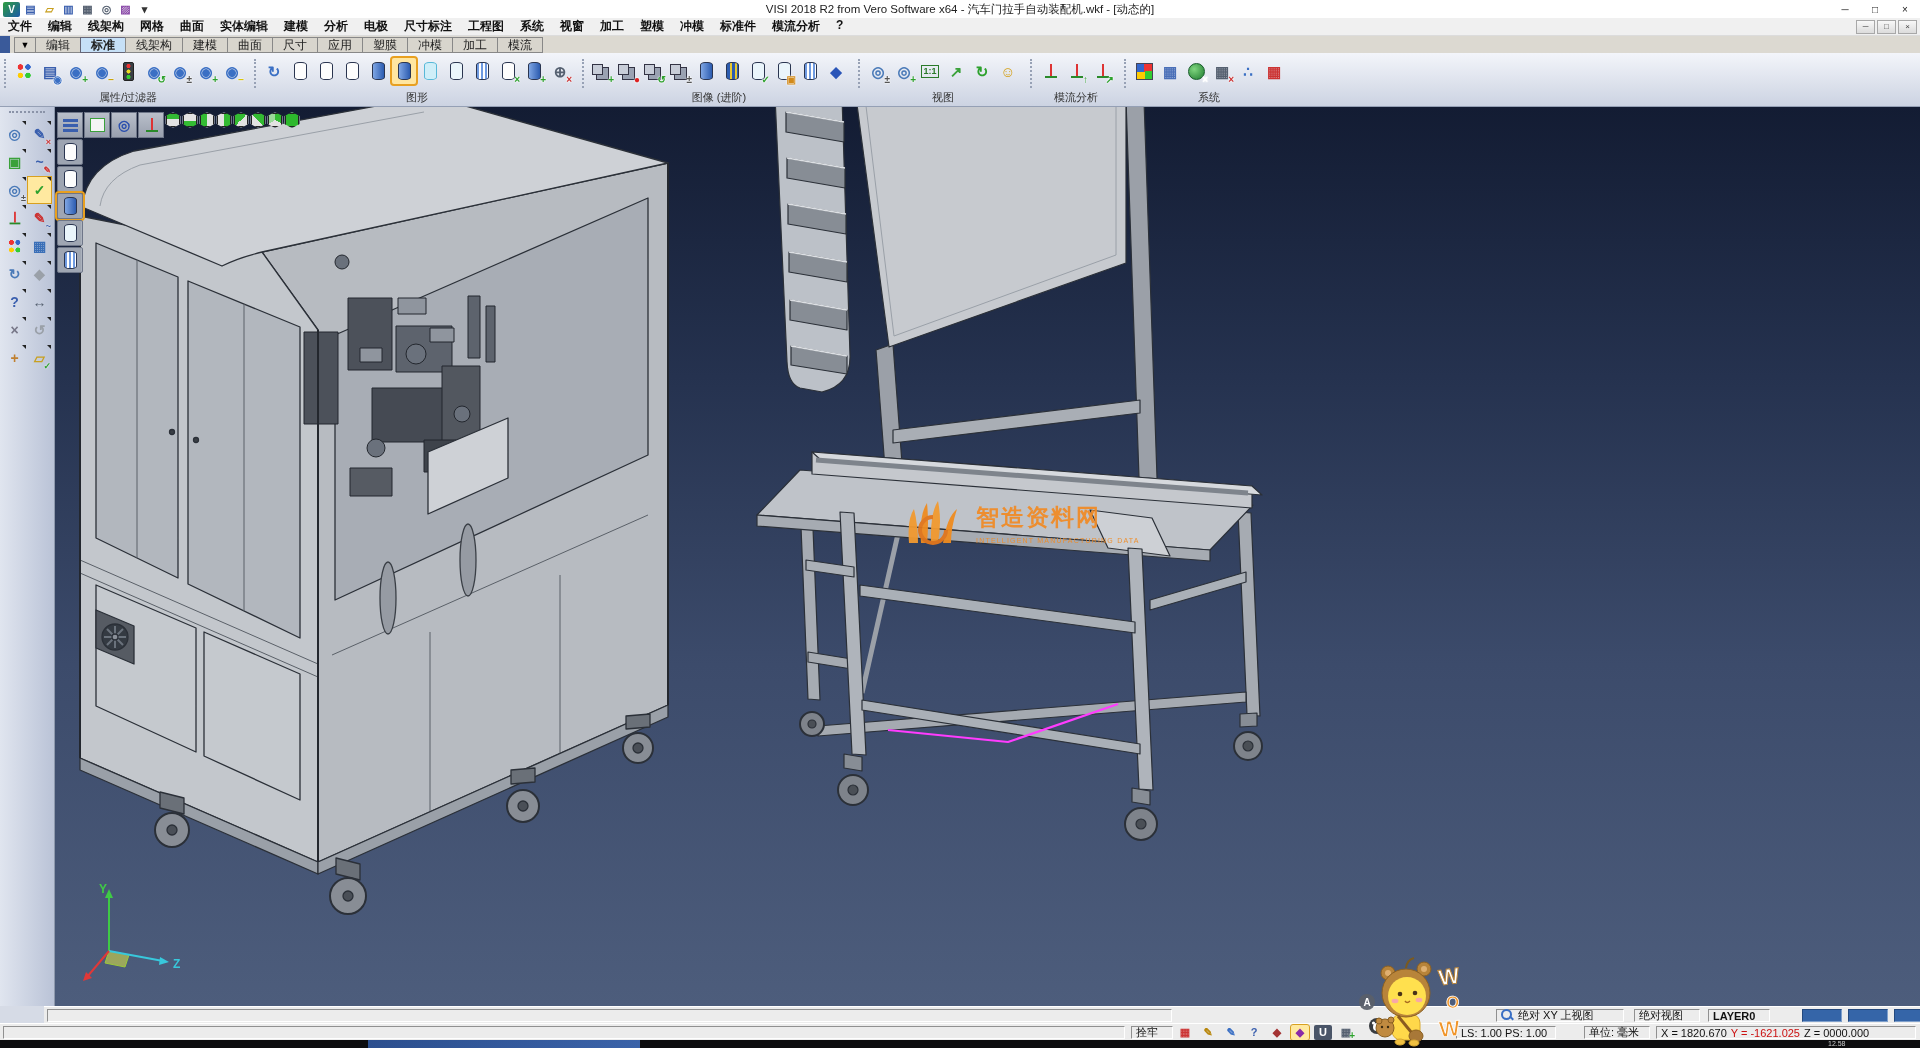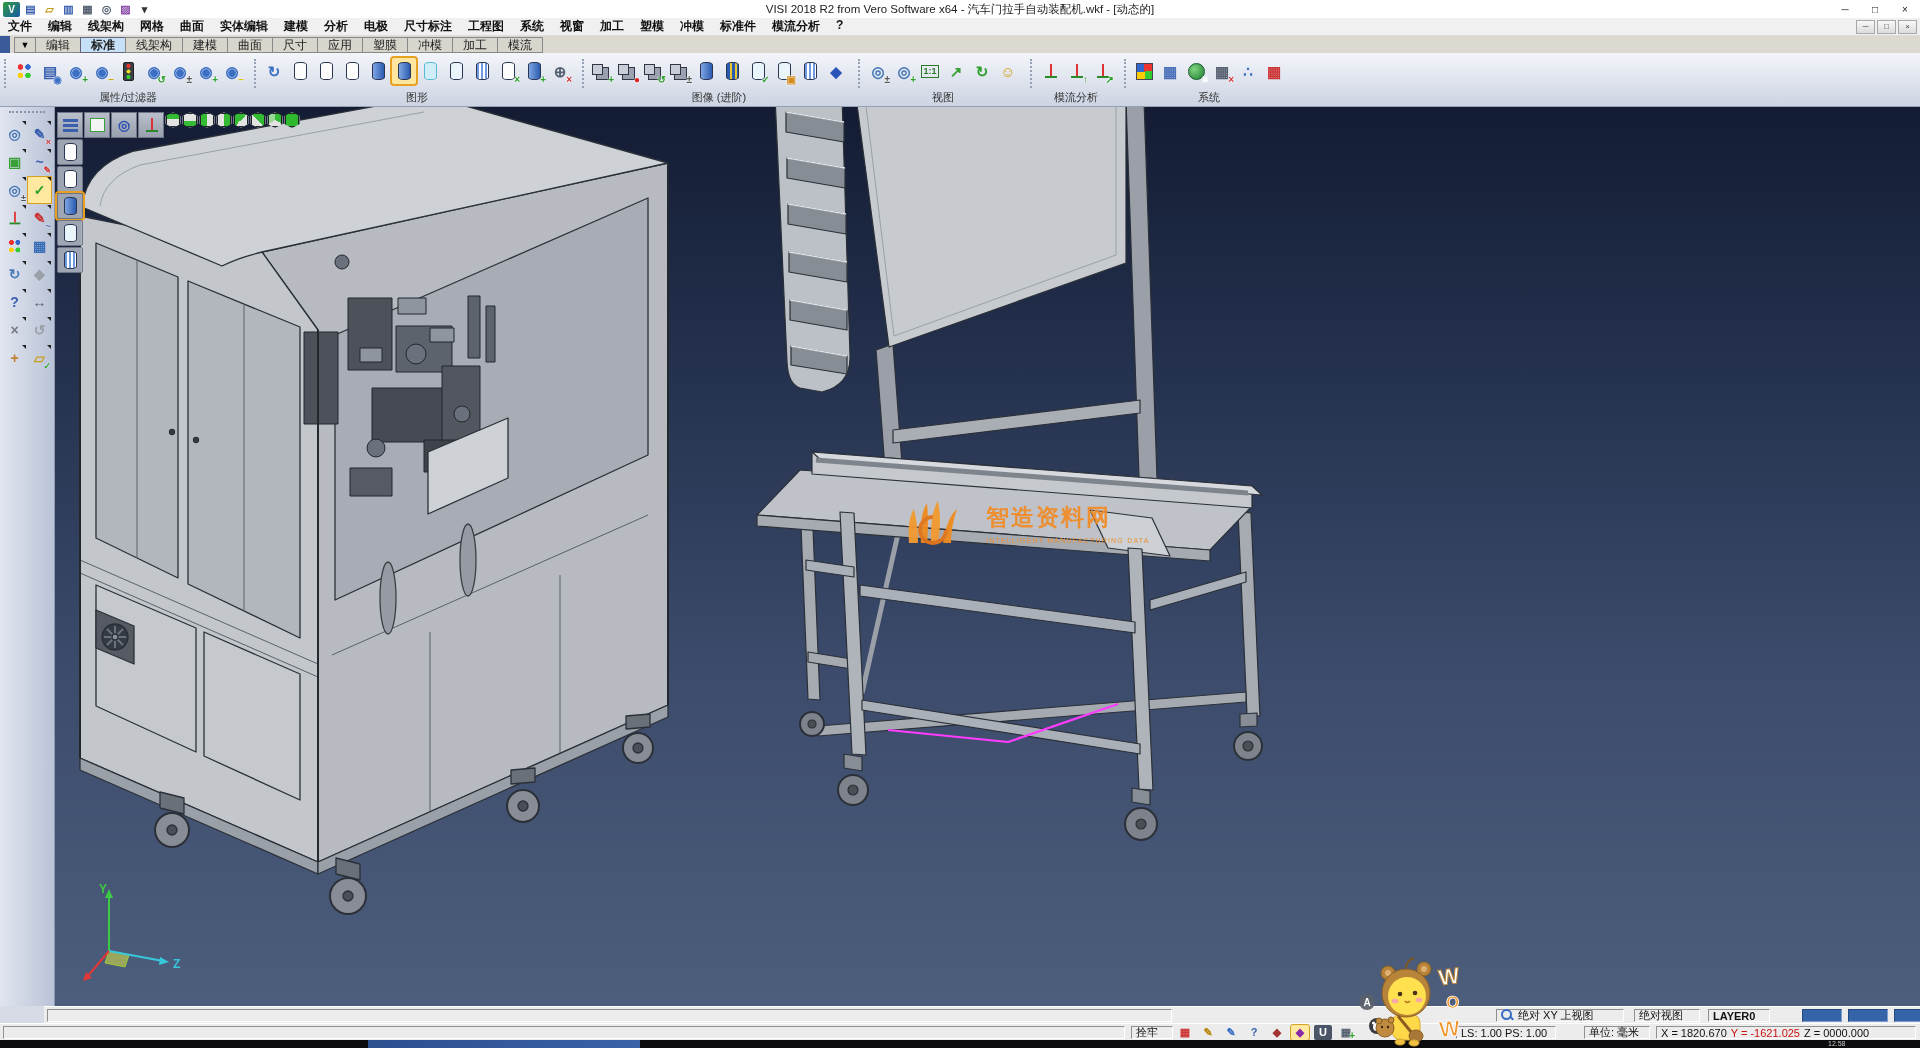--- a/index.html
+++ b/index.html
@@ -91,21 +91,21 @@
   .vc-bottom { background:linear-gradient(0deg,#33bb33 45%,#e2e2e2 45%); }
   .vc-front { background:linear-gradient(90deg,#33bb33 50%,#e2e2e2 50%); }
   .vc-back { background:linear-gradient(270deg,#33bb33 50%,#e2e2e2 50%); }
   .vc-left { background:linear-gradient(135deg,#33bb33 50%,#e2e2e2 50%); }
   .vc-right { background:linear-gradient(225deg,#33bb33 50%,#e2e2e2 50%); }
   .vc-isoA { background:conic-gradient(#33bb33 0 33%,#e2e2e2 33% 66%,#9ad89a 66%); }
   .vc-solid { background:#2db82d; }
   .lstrip { position:absolute; top:32px; left:2px; display:flex; flex-direction:column; gap:1px; }
   .lstrip .vbtn { background:rgba(170,177,189,.92); }
 
-  .watermark { position:absolute; left:848px; top:392px; display:flex; align-items:center; gap:23px; opacity:.95; }
+  .watermark { position:absolute; left:848px; top:392px; display:flex; align-items:center; gap:13px; opacity:.95; }
   .wm-title { font-size:23px; font-weight:bold; color:#f08c28; letter-spacing:2px; }
   .wm-sub { font-size:7px; color:#ef8c28; letter-spacing:1.2px; margin-top:4px; }
 
   .axes { position:absolute; left:16px; top:772px; }
   .mascot { position:absolute; left:1358px; top:956px; width:118px; height:92px; z-index:40; }
 
   
   .sb { position:absolute; left:0; right:0; height:17px; background:#ececec; border-top:1px solid #ffffff; font-size:11px; color:#111; }
   .sb1 { top:1006px;margin-left:44px; } .sb2 { top:1023px; }
   .f { position:absolute; top:2px; height:13px; border:1px solid; border-color:#909090 #ffffff #ffffff #909090; padding:0 4px; display:flex; align-items:center; gap:4px; white-space:nowrap; background:#ececec; }

